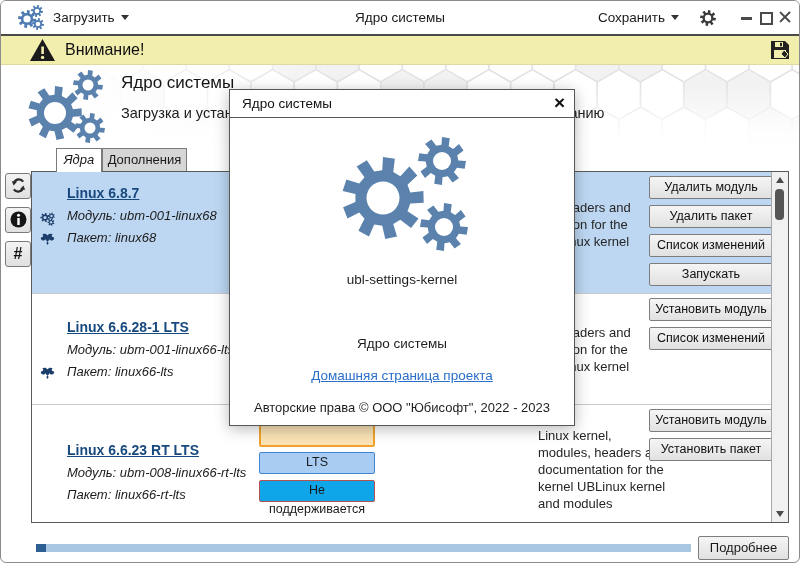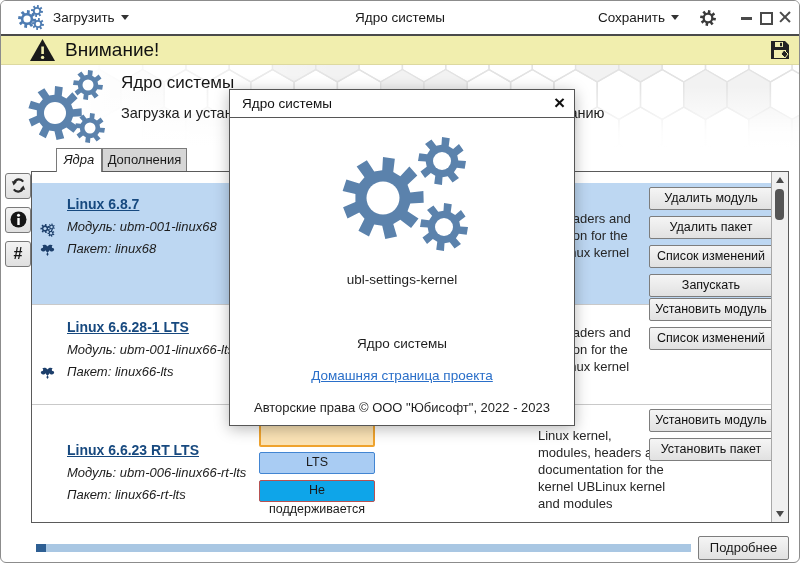--- a/index.html
+++ b/index.html
@@ -12,21 +12,21 @@
   .caret{display:inline-block;width:0;height:0;border-left:4.5px solid transparent;border-right:4.5px solid transparent;border-top:5.5px solid #333;margin-left:6px;vertical-align:middle;}
   .winbtn{position:absolute;top:8px;width:16px;height:16px;cursor:default;}
   .minbar{position:absolute;left:2px;top:8px;width:11px;height:2.5px;background:#4a4a4a;}
   .maxbox{position:absolute;left:3px;top:3px;width:9px;height:9px;border:2px solid #4a4a4a;}
   .closex{position:absolute;width:16px;height:16px;}
   .closex:before,.closex:after{content:"";position:absolute;left:7px;top:1px;width:2.2px;height:14px;background:#4a4a4a;}
   .closex:before{transform:rotate(45deg);}
   .closex:after{transform:rotate(-45deg);}
   
   .warnbar{position:absolute;left:0;top:35px;right:0;height:28px;background:#f1eeae;border-bottom:1px solid #ddd9a0;}
-  .warn-text{position:absolute;left:64px;top:0;line-height:28px;font-size:19px;color:#111;}
+  .warn-text{position:absolute;left:64px;top:0;line-height:28px;font-size:16px;color:#111;}
   
   .banner{position:absolute;left:0;top:64px;right:0;height:83px;background:#fff;overflow:hidden;}
   .fade1{position:absolute;inset:0;background:linear-gradient(to right,#fff 0%,#fff 10%,rgba(255,255,255,0) 42%);}
   .fade2{position:absolute;inset:0;background:linear-gradient(to bottom,rgba(255,255,255,0) 25%,rgba(255,255,255,.9) 80%,#fff 100%);}
   .banner-title{position:absolute;left:120px;top:8px;font-size:17px;color:#141414;z-index:2;}
   .banner-sub{position:absolute;left:120px;top:40px;font-size:14.5px;color:#202020;z-index:2;white-space:nowrap;}
   
   .tab{position:absolute;box-sizing:border-box;text-align:center;font-size:13px;border:1px solid #7a7a7a;border-bottom:none;line-height:22px;}
   .tab-active{background:#fff;height:24px;z-index:4;}
   .tab-idle{background:#d6d6d6;height:23px;z-index:2;}
@@ -227,21 +227,21 @@
       <circle cx="8.5" cy="8.5" r="8" fill="#161616"></circle>
       <rect x="7.3" y="7" width="2.4" height="7" fill="#fff"></rect>
       <circle cx="8.5" cy="4.3" r="1.5" fill="#fff"></circle>
     </svg>
   </div>
   <div class="sbtn" style="top:240px;font-size:16px;font-weight:bold;line-height:24px;color:#161616;"><span>#</span></div>
 
   <div class="listbox">
     <div class="rows">
 
-      <div class="krow row-sel" style="top:11px;height:121px;border-bottom:1px solid #c9c9c9;padding-left:16px;">
+      <div class="krow row-sel" style="top:0;height:121px;border-bottom:1px solid #c9c9c9;padding-left:16px;">
         <svg class="abs" style="left:8px;top:40px;" width="16" height="14">
           <path fill="#1d3f6b" d="M5.00,0.90L6.69,1.22L6.46,2.73L7.37,3.46L8.60,2.63L9.40,4.16L8.07,4.91L8.07,6.09L9.48,6.52L8.79,8.10L7.37,7.54L6.46,8.27L7.00,9.64L5.33,10.09L4.89,8.63L3.74,8.37L3.00,9.64L1.62,8.62L2.49,7.36L1.98,6.31L0.52,6.52L0.45,4.80L1.98,4.69L2.49,3.64L1.40,2.63L2.71,1.51L3.74,2.63L4.89,2.37Z"></path>
             <circle cx="5" cy="5.5" r="1.6" fill="#bdd7f2"></circle>
           <path fill="#1d3f6b" d="M11.50,0.60L12.75,0.84L12.58,1.95L13.25,2.49L14.16,1.88L14.75,3.01L13.77,3.57L13.77,4.43L14.81,4.76L14.30,5.92L13.25,5.51L12.58,6.05L12.98,7.06L11.74,7.39L11.42,6.31L10.57,6.12L10.02,7.06L9.00,6.31L9.64,5.38L9.27,4.60L8.19,4.76L8.14,3.48L9.27,3.40L9.64,2.62L8.84,1.88L9.81,1.05L10.57,1.88L11.42,1.69Z"></path>
             <circle cx="11.5" cy="4" r="1.2" fill="#bdd7f2"></circle>
           <path fill="#1d3f6b" d="M11.00,6.80L12.29,7.05L12.11,8.19L12.81,8.75L13.74,8.12L14.35,9.28L13.34,9.85L13.34,10.75L14.41,11.08L13.89,12.28L12.81,11.85L12.11,12.41L12.52,13.45L11.25,13.79L10.91,12.68L10.04,12.48L9.48,13.45L8.43,12.67L9.09,11.72L8.70,10.91L7.59,11.08L7.54,9.77L8.70,9.69L9.09,8.88L8.26,8.12L9.26,7.26L10.04,8.12L10.91,7.92Z"></path>
             <circle cx="11" cy="10.3" r="1.2" fill="#bdd7f2"></circle>
         </svg>
         <svg class="abs" style="left:8px;top:61px;" width="15" height="13">
           <path d="M7.5,2.4 C6.4,0.6 3.8,0.2 2.3,1.5 C3.4,2.1 3.5,3.2 2.7,4 C1.2,3.8 0.3,5.3 1.2,6.6 C2.3,8.1 4.7,7.9 5.5,6.3 C6,7.4 6.8,8.1 7.5,8.6 C8.2,8.1 9,7.4 9.5,6.3 C10.3,7.9 12.7,8.1 13.8,6.6 C14.7,5.3 13.8,3.8 12.3,4 C11.5,3.2 11.6,2.1 12.7,1.5 C11.2,0.2 8.6,0.6 7.5,2.4 Z" fill="#1d3f6b"></path>
@@ -271,21 +271,21 @@
         <div class="kdesc abs" style="left:470px;top:13px;width:160px;">Linux kernel,
 modules, headers and
 documentation for the
 kernel UBLinux kernel</div>
         <div class="btn" style="top:4px;">Установить модуль</div>
         <div class="btn" style="top:33px;">Список изменений</div>
       </div>
 
       <div class="krow" style="top:233px;height:117px;">
         <a class="ktitle abs" style="left:35px;top:37px;">Linux 6.6.23 RT LTS</a>
-        <div class="kline abs" style="left:35px;top:60px;">Модуль: ubm-006-linux66-rt-lts</div>
+        <div class="kline abs" style="left:35px;top:60px;">Модуль: ubm-008-linux66-rt-lts</div>
         <div class="kline abs" style="left:35px;top:82px;">Пакет: linux66-rt-lts</div>
         <div class="badge badge-orange" style="top:16px;height:26px;line-height:22px;"></div>
         <div class="badge badge-lts" style="top:47px;height:22px;">LTS</div>
         <div class="badge badge-red" style="top:75px;height:22px;">Не поддерживается</div>
         <div class="kdesc abs" style="left:470px;top:22px;width:160px;margin-left:36px;">Linux kernel,
 modules, headers and
 documentation for the
 kernel UBLinux kernel
 and modules</div>
         <div class="btn" style="top:4px;">Установить модуль</div>

